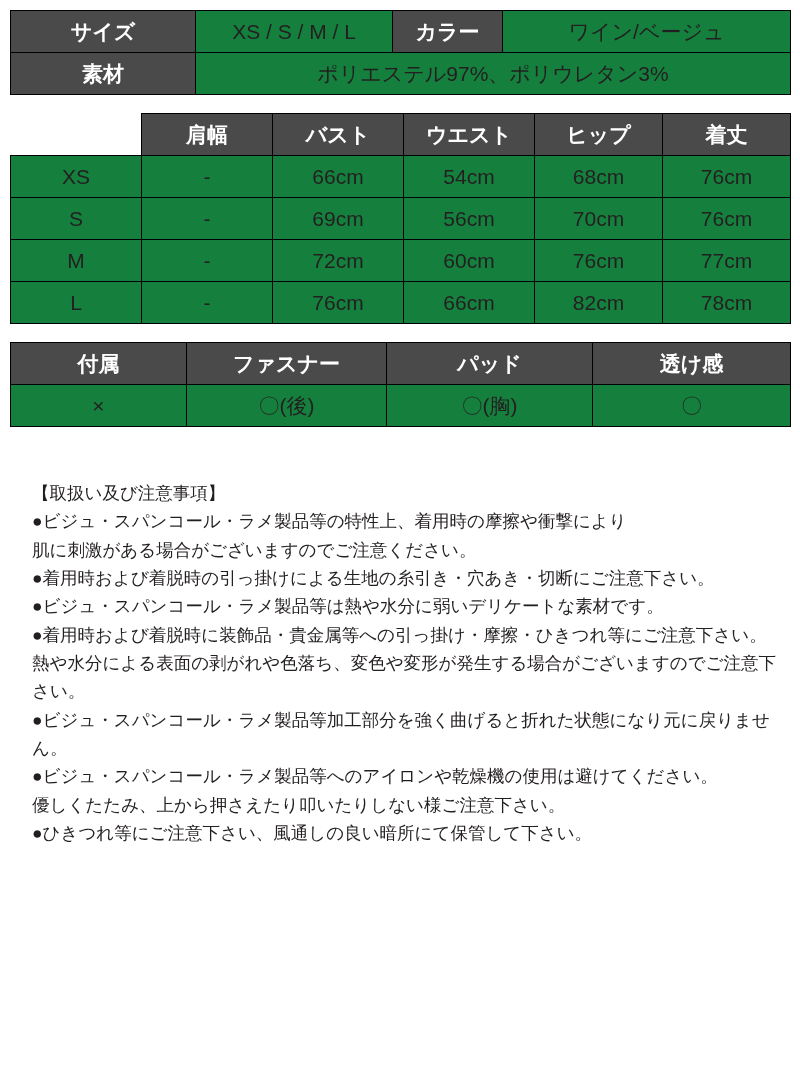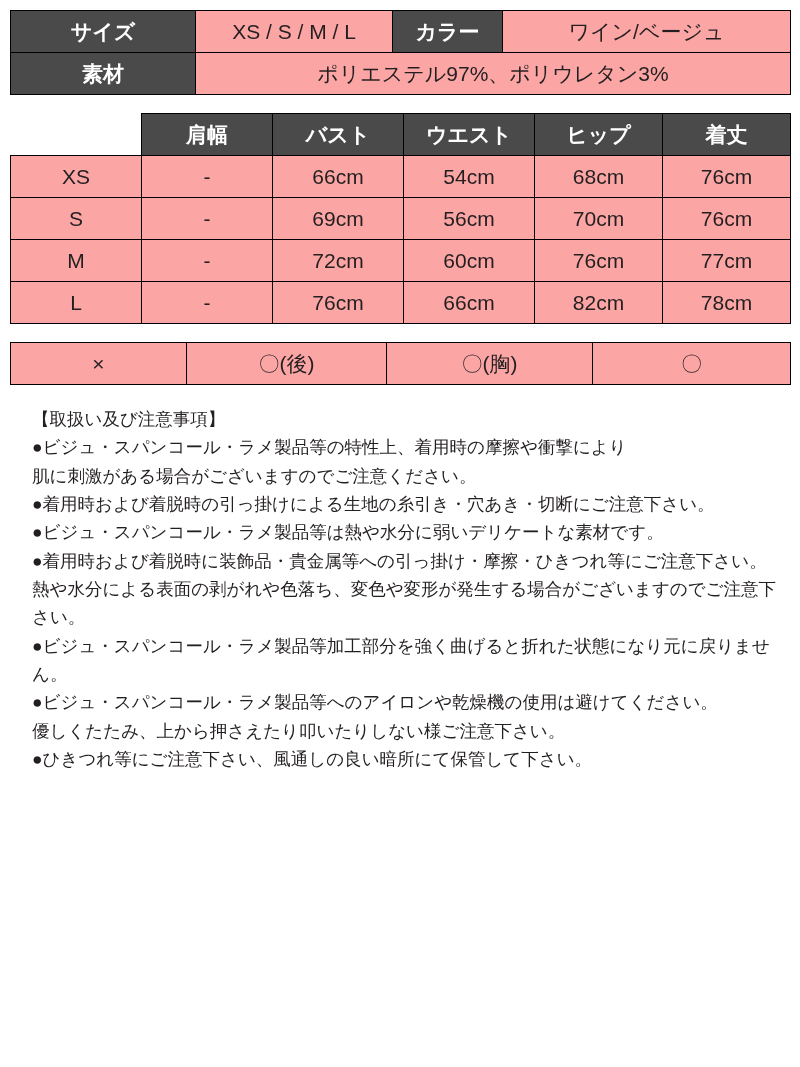--- a/index.html
+++ b/index.html
@@ -23,37 +23,37 @@
     table-layout: fixed;
     width: 780px;
   }
   .spec-table td, .size-table td, .feature-table td {
     border: 1px solid #000000;
     text-align: center;
     vertical-align: middle;
     font-size: 21px;
     height: 41px;
     padding: 0 2px;
-    background: #fca5a5;
+    background: #15803d;
     color: #231f20;
   }
   .hdr {
     background: #4a4a4a !important;
     color: #ffffff !important;
     font-weight: bold;
   }
   .blank-cell {
     border: none !important;
     background: #ffffff !important;
   }
   .gap {
     height: 18px;
   }
   .notes {
-    margin: 20px 0 0 22px;
+    margin: 52px 0 0 22px;
     font-size: 17.5px;
     line-height: 1.62;
     color: #231f20;
   }
   .notes .note-line {
     white-space: pre-wrap;
   }
   .bottom-space {
     height: 300px;
   }
@@ -143,20 +143,26 @@
 
   <table class="feature-table">
     <colgroup>
       <col style="width:176px">
       <col style="width:200px">
       <col style="width:206px">
       <col style="width:198px">
     </colgroup>
     <tbody>
       <tr>
+        <td class="hdr">付属</td>
+        <td class="hdr">ファスナー</td>
+        <td class="hdr">パッド</td>
+        <td class="hdr">透け感</td>
+      </tr>
+      <tr>
         <td>×</td>
         <td>〇(後)</td>
         <td>〇(胸)</td>
         <td>〇</td>
       </tr>
     </tbody>
   </table>
 
 
   <div class="notes">

